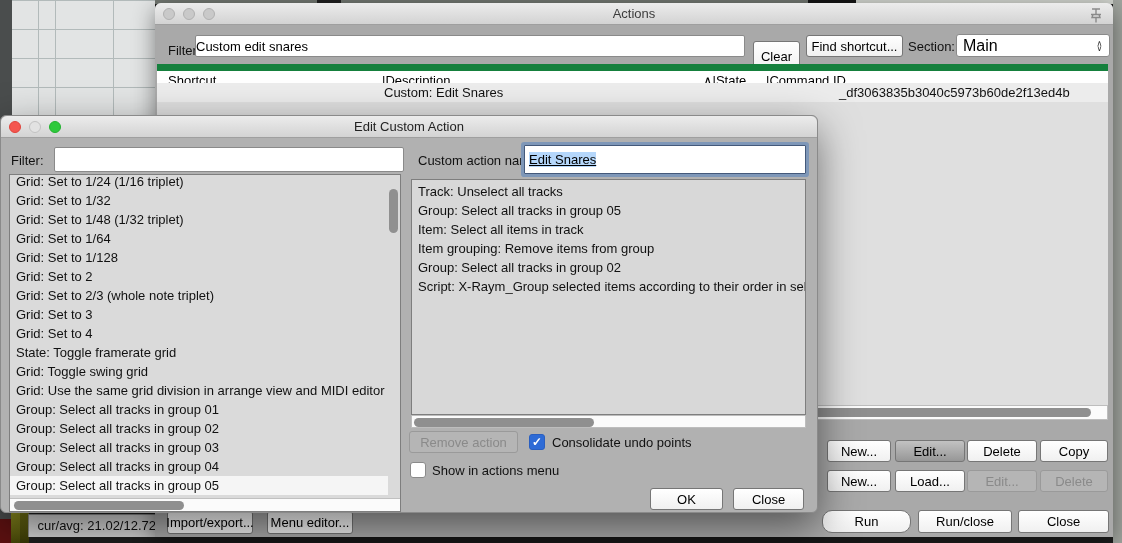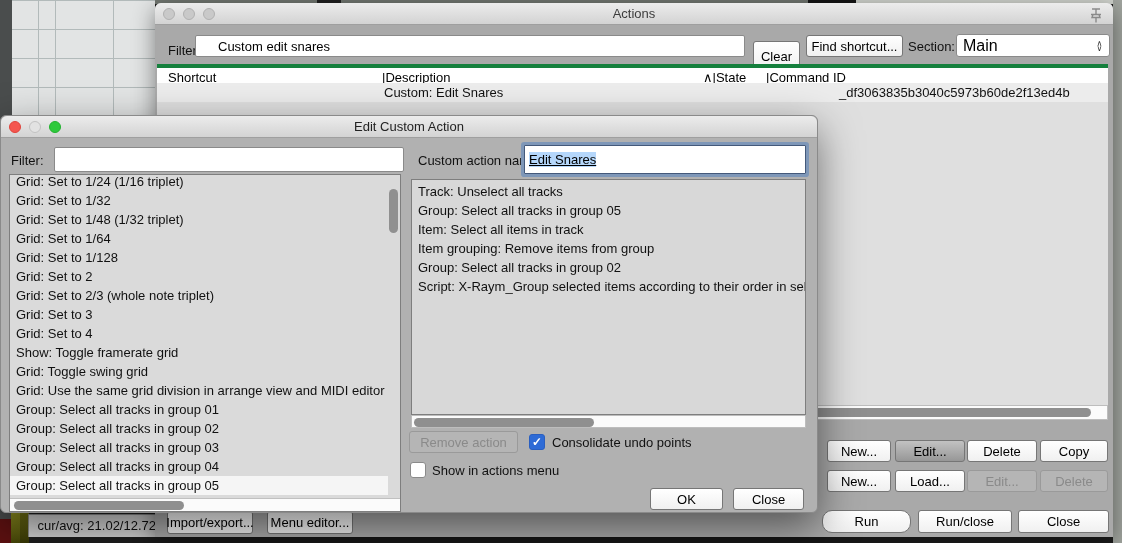--- a/index.html
+++ b/index.html
@@ -34,21 +34,21 @@
   .light-red   { background:#f4564f; border:1px solid #e0443c; }
   .light-hollow{ background:#e2e2e2; border:1px solid #c2c2c2; }
   .light-green { background:#2ec93c; border:1px solid #23b22f; }
 
   .btn { background:linear-gradient(#ffffff,#f0f0f0); border:1px solid #767676; border-radius:3px;
     font-size:13px; color:#000; display:flex; align-items:center; justify-content:center;
     font-family:"Liberation Sans", sans-serif; white-space:nowrap; }
   .btn.pressed { background:linear-gradient(#c2c2c2,#979797); }
   .btn.disabled { background:#b5b5b5; border-color:#9a9a9a; color:#8a8a8a; }
   .tfield { background:#fff; border:1px solid #8a8a8a; border-radius:2px; font-size:13px;
-    padding:0 22px; color:#000; font-family:"Liberation Sans", sans-serif; }
+    padding:0 0; color:#000; font-family:"Liberation Sans", sans-serif; }
   .lbl { font-size:13px; color:#111; white-space:nowrap; }
 
   .hscroll { background:#fbfbfb; border:1px solid #bdbdbd; }
   .hthumb { position:absolute; top:2px; height:9px; background:#8f8f8f; border-radius:5px; }
   .vthumb { position:absolute; width:9px; background:#909090; border-radius:5px; }
 
   
   .actions-win { left:155px; top:3px; width:958px; height:534px; background:#a9a9a9;
     border-radius:6px 6px 0 0; box-shadow:0 6px 22px rgba(0,0,0,.45); }
   .aw-title { color:#3c3c3c; }
@@ -57,21 +57,21 @@
   .aw-filter-input { left:40px; top:32px; width:550px; height:22px; }
   .aw-clear { left:598px; top:32px; width:47px; height:30px;margin-top:6px; }
   .aw-findshortcut { left:651px; top:32px; width:97px; height:22px; }
   .aw-section-label { left:753px; top:36px; }
   .aw-dropdown { left:801px; top:31px; width:154px; height:23px; background:#fff;
     border:1px solid #8a8a8a; border-radius:3px; display:flex; align-items:center; }
   .aw-dropdown .dd-text { font-size:16px; padding-left:6px; flex:1; }
   .dd-stepper { width:16px; display:flex; flex-direction:column; align-items:center;
     font-size:8px; line-height:5px; color:#333; padding-right:3px; }
   .aw-header { left:2px; top:61px; width:951px; height:25px; background:#fff;
-    border-top:4px solid #15803d; border-bottom:1px solid #1a1a1a; }
+    border-top:7px solid #15803d; border-bottom:1px solid #1a1a1a; }
   .aw-header span { position:absolute; top:2px; font-size:13px; color:#000; }
   .hdr-shortcut { left:11px; }  .hdr-desc { left:225px; }
   .hdr-state { left:546px; }    .hdr-cmd { left:609px; }
   .aw-row { left:2px; top:80px; width:951px; height:19px; background:#ececec; }
   .aw-row span { position:absolute; top:2px; font-size:13px; color:#111; white-space:nowrap; }
   .row-desc { left:227px; }  .row-cmd { left:682px; }
   .aw-list-rest { left:2px; top:99px; width:951px; height:303px; background:#dfdfdf; }
   .aw-hscroll { left:2px; top:402px; width:951px; height:15px; }
   .aw-hscroll .hthumb { left:3px; width:930px; }
   .aw-btn-r1 { top:437px; height:22px; }
@@ -222,21 +222,21 @@
       <div class="pool-items">
           <div class="list-item">Grid: Set to 1/24 (1/16 triplet)</div>
           <div class="list-item">Grid: Set to 1/32</div>
           <div class="list-item">Grid: Set to 1/48 (1/32 triplet)</div>
           <div class="list-item">Grid: Set to 1/64</div>
           <div class="list-item">Grid: Set to 1/128</div>
           <div class="list-item">Grid: Set to 2</div>
           <div class="list-item">Grid: Set to 2/3 (whole note triplet)</div>
           <div class="list-item">Grid: Set to 3</div>
           <div class="list-item">Grid: Set to 4</div>
-          <div class="list-item">Show: Toggle framerate grid</div>
+          <div class="list-item">State: Toggle framerate grid</div>
           <div class="list-item">Grid: Toggle swing grid</div>
           <div class="list-item">Grid: Use the same grid division in arrange view and MIDI editor</div>
           <div class="list-item">Group: Select all tracks in group 01</div>
           <div class="list-item">Group: Select all tracks in group 02</div>
           <div class="list-item">Group: Select all tracks in group 03</div>
           <div class="list-item">Group: Select all tracks in group 04</div>
           <div class="list-item selected">Group: Select all tracks in group 05</div>
         </div>
       <div class="vthumb pool-vthumb"></div>
       <div class="pool-hscroll">

